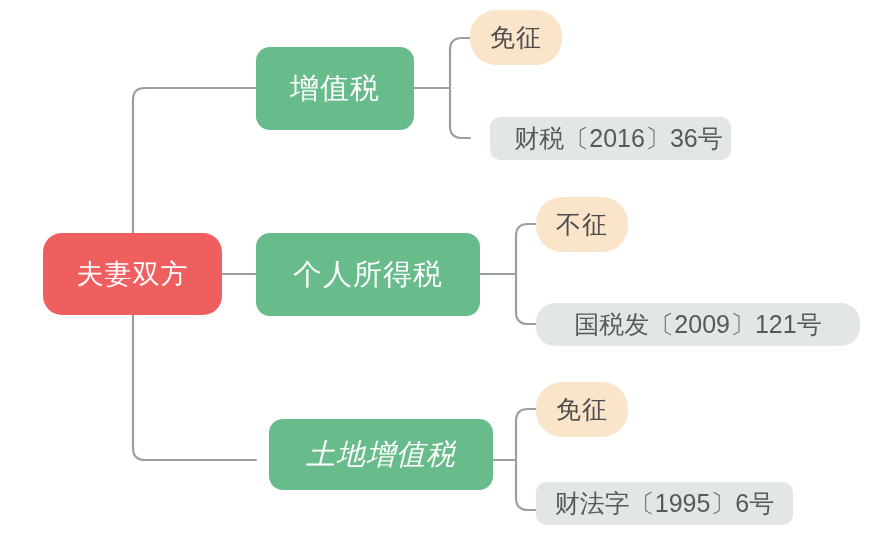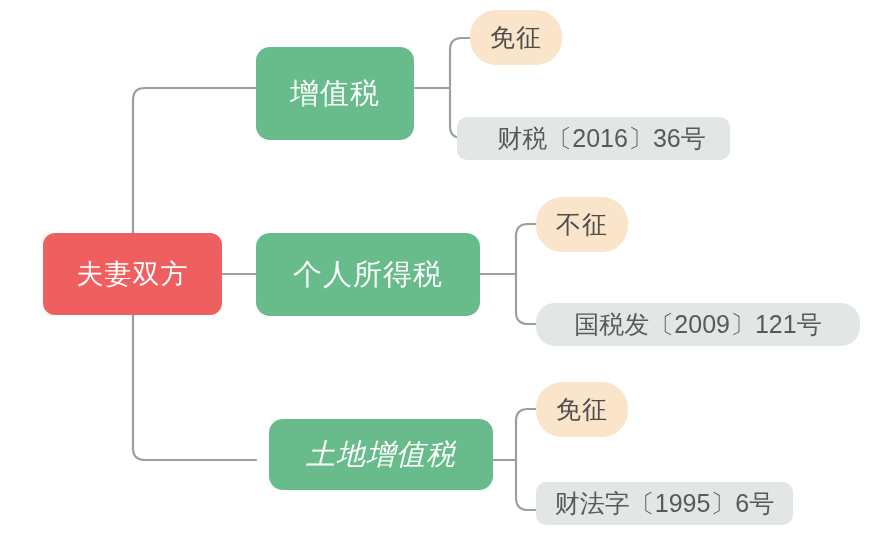--- a/index.html
+++ b/index.html
@@ -30,21 +30,21 @@
     box-sizing: border-box;
     display: flex;
     align-items: center;
     justify-content: center;
     text-align: center;
     white-space: nowrap;
   }
   .node-root {
     background: #f05f5f;
     color: #ffffff;
-    border-radius: 12px;
+    border-radius: 19px;
     font-size: 27px;
     letter-spacing: 1px;
   }
   .node-branch {
     background: #68bc8b;
     color: #ffffff;
     border-radius: 14px;
     font-size: 29px;
     letter-spacing: 1px;
   }
@@ -93,27 +93,27 @@
       <path d="M 528 409 Q 516 409 516 421 L 516 498 Q 516 510 528 510"></path>
       <path d="M 528 409 L 536 409"></path>
       <path d="M 528 510 L 536 510"></path>
     </g>
   </svg>
 
   <div class="node node-root" style="left:43px; top:233px; width:179px; height:82px;">
     <span>夫妻双方</span>
   </div>
 
-  <div class="node node-branch" style="left:256px; top:47px; width:158px; height:93px;">
+  <div class="node node-branch" style="left:256px; top:47px; width:158px; height:83px;">
     <span>增值税</span>
   </div>
   <div class="node node-status" style="left:470px; top:10px; width:92px; height:55px;">
     <span>免征</span>
   </div>
-  <div class="node node-ref" style="left:457px; top:117px; width:273px; height:43px;padding-left:16px;">
+  <div class="node node-ref" style="left:490px; top:117px; width:241px; height:43px;padding-left:16px;">
     <span>财税〔2016〕36号</span>
   </div>
 
   <div class="node node-status" style="left:536px; top:197px; width:92px; height:55px;">
     <span>不征</span>
   </div>
   <div class="node node-branch" style="left:256px; top:233px; width:224px; height:83px;">
     <span>个人所得税</span>
   </div>
   <div class="node node-ref" style="left:536px; top:303px; width:324px; height:43px;border-radius:19px;">

